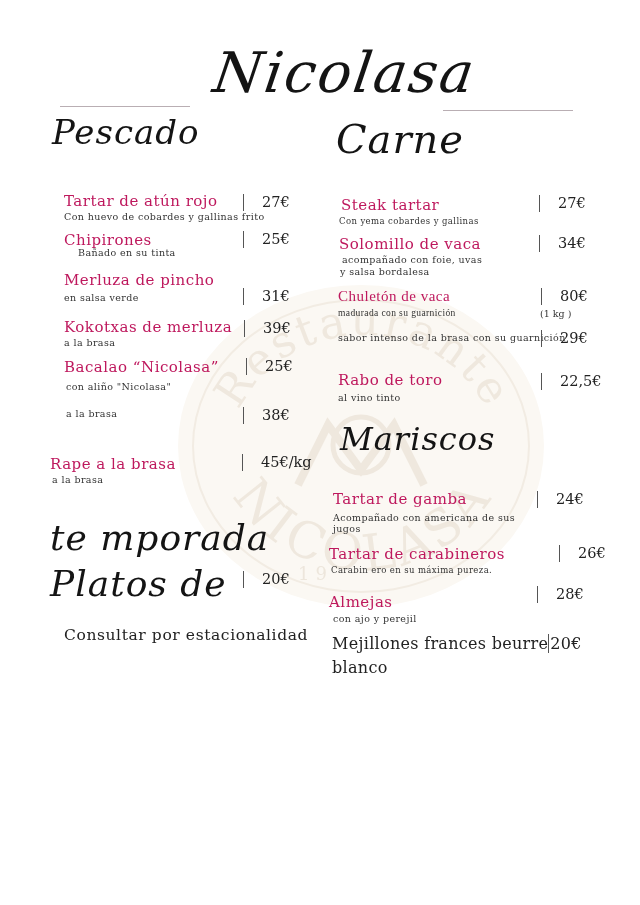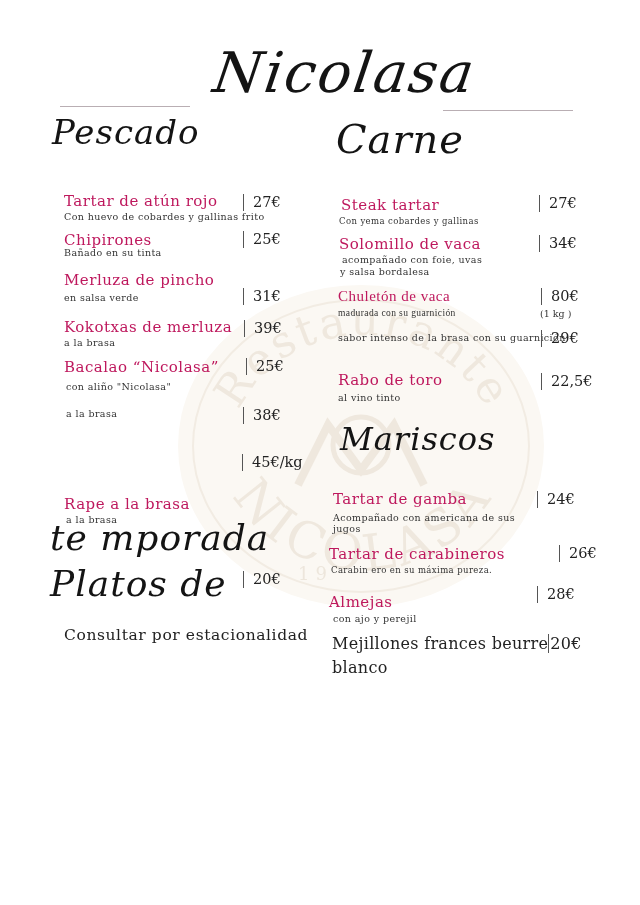--- a/index.html
+++ b/index.html
@@ -24,21 +24,21 @@
     .title { left: 214px; top: 40px; font-size: 56px; letter-spacing: 2px; transform: skewX(-8deg); }
     .rule { position: absolute; height: 1px; background: #b9aeb3; z-index: 2; }
     .h-pescado { left: 52px; top: 112px; font-size: 34px; }
     .h-carne { left: 336px; top: 116px; font-size: 40px; }
     .h-platos { left: 50px; top: 515px; font-size: 36px; line-height: 46px; }
     .h-mariscos { left: 340px; top: 420px; font-size: 32px; }
     .item { position: absolute; z-index: 2; }
     .name { font-size: 15px; letter-spacing: 0.5px; white-space: nowrap; color:#be185d; }
     .desc { font-size: 9.5px; letter-spacing: 0.4px; white-space: nowrap; color:#333; margin-top: 1px;}
     .price { position: absolute; z-index: 2; font-size: 14.5px; color:#222; white-space: nowrap;
-      border-left: 1px solid #555; padding-left: 9px; line-height: 17px; }
+      border-left: 1px solid #555; padding-left: 18px; line-height: 17px; }
     .sub-note { position: absolute; z-index: 2; font-size: 9.5px; color:#333; }
     .consult { position:absolute; left: 64px; top: 626px; font-size: 15.5px; letter-spacing: 0.6px; z-index:2; color:#222;}
     .wrap2 { position:absolute; z-index:2; font-size:16px; letter-spacing:0.3px; color:#222;}
   </style>
 </head>
 <body>
 
 <div class="watermark">
   <div class="wm-ring"></div>
   <svg width="366" height="322" viewBox="0 0 366 322">
@@ -65,21 +65,21 @@
 <div class="script h-pescado">Pescado</div>
 
 <div class="item" style="left:64px; top:192px;">
   <div class="name">Tartar de atún rojo</div>
   <div class="desc">Con huevo de cobardes y gallinas frito</div>
 </div>
 <div class="price" style="left:243px; top:194px;">27€</div>
 
 <div class="item" style="left:64px; top:231px;">
   <div class="name">Chipirones</div>
-  <div class="desc" style="margin-top:-2px;">Bañado en su tinta</div>
+  <div class="desc" style="margin-top:-2px;margin-left:14px;">Bañado en su tinta</div>
 </div>
 <div class="price" style="left:243px; top:231px;">25€</div>
 
 <div class="item" style="left:64px; top:271px;">
   <div class="name">Merluza de pincho</div>
   <div class="desc" style="margin-top:3px;">en salsa verde</div>
 </div>
 <div class="price" style="left:243px; top:288px;">31€</div>
 
 <div class="item" style="left:64px; top:318px;">
@@ -92,21 +92,21 @@
   <div class="name">Bacalao “Nicolasa”</div>
   <div class="desc" style="margin-top:5px; margin-left:2px;">con aliño "Nicolasa"</div>
 </div>
 <div class="price" style="left:246px; top:358px;">25€</div>
 
 <div class="item" style="left:64px; top:407px;">
   <div class="desc" style="margin-left:2px;">a la brasa</div>
 </div>
 <div class="price" style="left:243px; top:407px;">38€</div>
 
-<div class="item" style="left:64px; top:455px;margin-top:40px;">
+<div class="item" style="left:50px; top:455px;">
   <div class="name">Rape a la brasa</div>
   <div class="desc" style="margin-left:2px;">a la brasa</div>
 </div>
 <div class="price" style="left:242px; top:454px;">45€/kg</div>
 
 <div class="script h-platos">
   <div>te mporada</div>
   <div>Platos de</div>
 </div>
 <div class="price" style="left:243px; top:571px;">20€</div>

